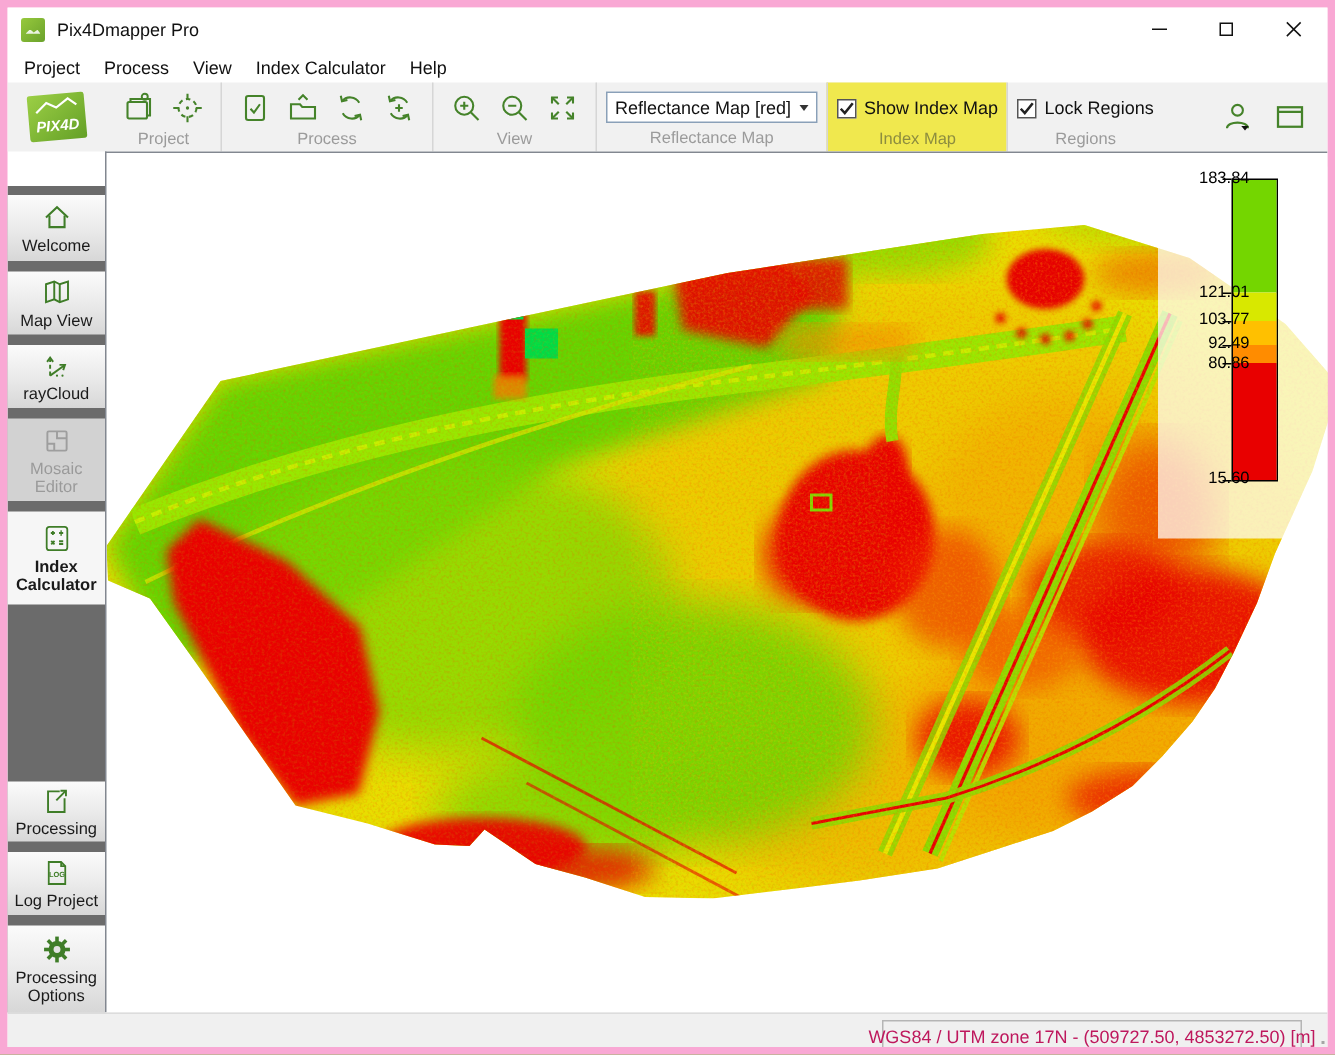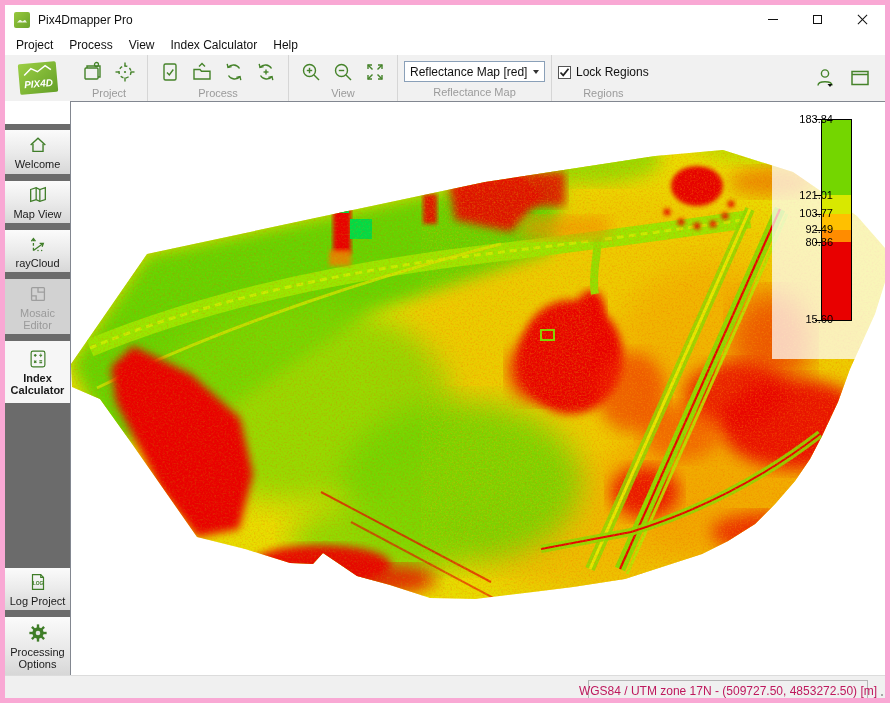--- a/index.html
+++ b/index.html
@@ -211,20 +211,31 @@
     </div>
 
     <div class="tgroup">
       <div class="combo">
         <span>Reflectance Map [red]</span>
         <span class="combo-arrow"></span>
       </div>
       <div class="tgroup-label" style="margin-top:4px;">Reflectance Map</div>
     </div>
 
+    <div class="tgroup grp-yellow">
+      <div class="chk-row">
+        <span class="checkbox">
+          <svg width="11" height="11" viewBox="0 0 11 11" fill="none" stroke="#222" stroke-width="1.7">
+              <polyline points="1.5,5.5 4.2,8.4 9.5,1.8"></polyline>
+            </svg>
+        </span>
+        <span class="chk-label">Show Index Map</span>
+      </div>
+      <div class="tgroup-label">Index Map</div>
+    </div>
 
     <div class="tgroup">
       <div class="chk-row">
         <span class="checkbox">
           <svg width="11" height="11" viewBox="0 0 11 11" fill="none" stroke="#222" stroke-width="1.7">
               <polyline points="1.5,5.5 4.2,8.4 9.5,1.8"></polyline>
             </svg>
         </span>
         <span class="chk-label">Lock Regions</span>
       </div>
@@ -308,20 +319,28 @@
           <line x1="7.8" y1="13.8" x2="10.2" y2="16.2"></line>
             <line x1="10.2" y1="13.8" x2="7.8" y2="16.2"></line>
           <line x1="13.5" y1="14" x2="16.5" y2="14"></line>
             <line x1="13.5" y1="16" x2="16.5" y2="16"></line>
         </svg>
         <div class="sb-label">Index Calculator</div>
       </div>
 
       <div class="sb-fill"></div>
 
+      <div class="sb-item" style="height:40px;">
+        <svg width="22" height="22" viewBox="0 0 24 24" fill="none" stroke="#3f7d28" stroke-width="1.4">
+          <path d="M14,5 H5.5 V20 H17.5 V10"></path>
+          <line x1="11.5" y1="11.5" x2="18.5" y2="4.5"></line>
+          <polyline points="14.5,4.5 18.5,4.5 18.5,8.5"></polyline>
+        </svg>
+        <div class="sb-label">Processing</div>
+      </div>
       <div class="sb-gap"></div>
 
       <div class="sb-item" style="height:42px;">
         <svg width="22" height="22" viewBox="0 0 24 24" fill="none" stroke="#3f7d28" stroke-width="1.3">
           <path d="M15,4 H6 V20 H18 V7 Z"></path>
             <polyline points="15,4 15,7 18,7"></polyline>
           <text x="12" y="14.8" font-size="5.4" fill="#3f7d28" stroke="none" text-anchor="middle" font-family="Liberation Sans, sans-serif" font-weight="bold">LOG</text>
         </svg>
         <div class="sb-label">Log Project</div>
       </div>

